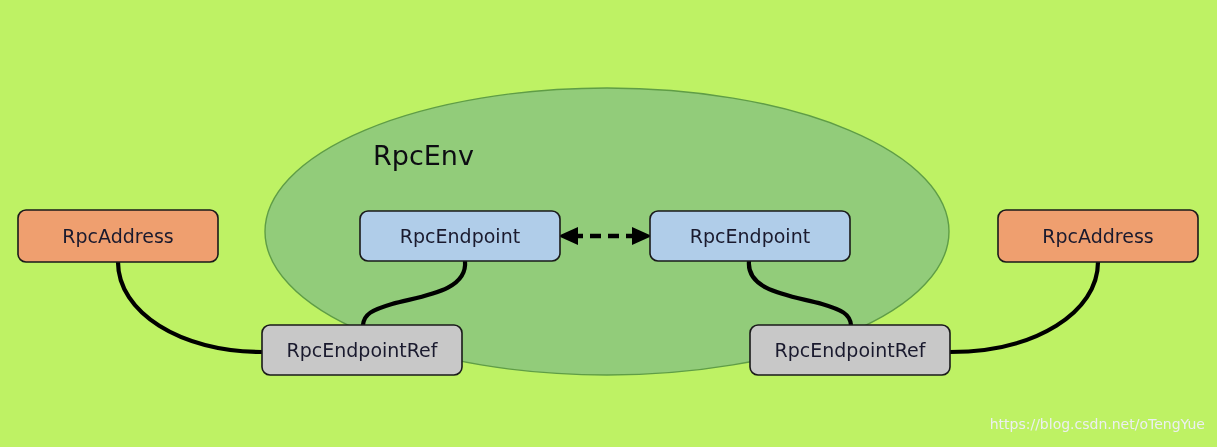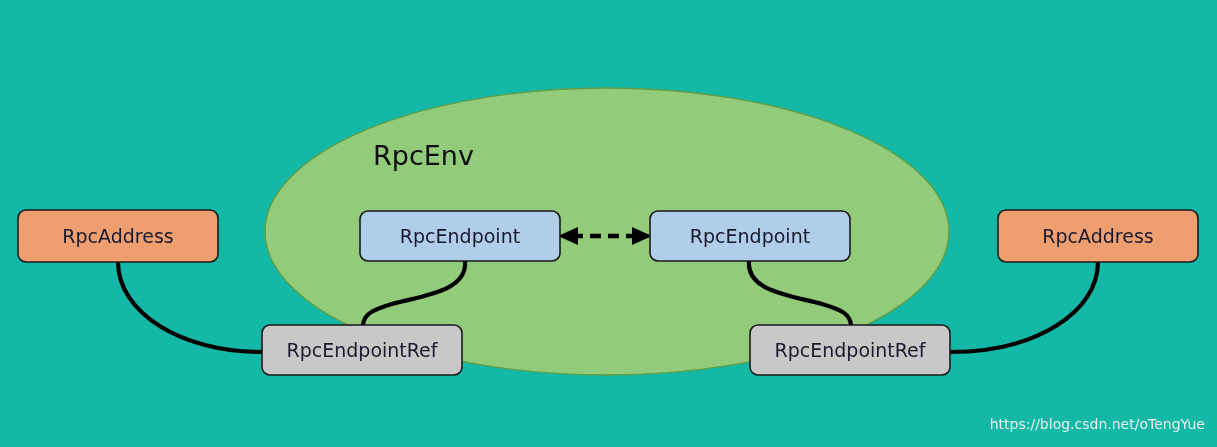--- a/index.html
+++ b/index.html
@@ -7,21 +7,21 @@
     padding: 0;
     background: #ffffff;
   }
   body {
     font-family: "DejaVu Sans", sans-serif;
   }
   #canvas {
     position: relative;
     width: 1217px;
     height: 447px;
-    background: #14b8a6;
+    background: #bef264;
     overflow: hidden;
   }
   svg#diagram {
     position: absolute;
     left: 0;
     top: 0;
     width: 1217px;
     height: 447px;
     display: block;
   }

